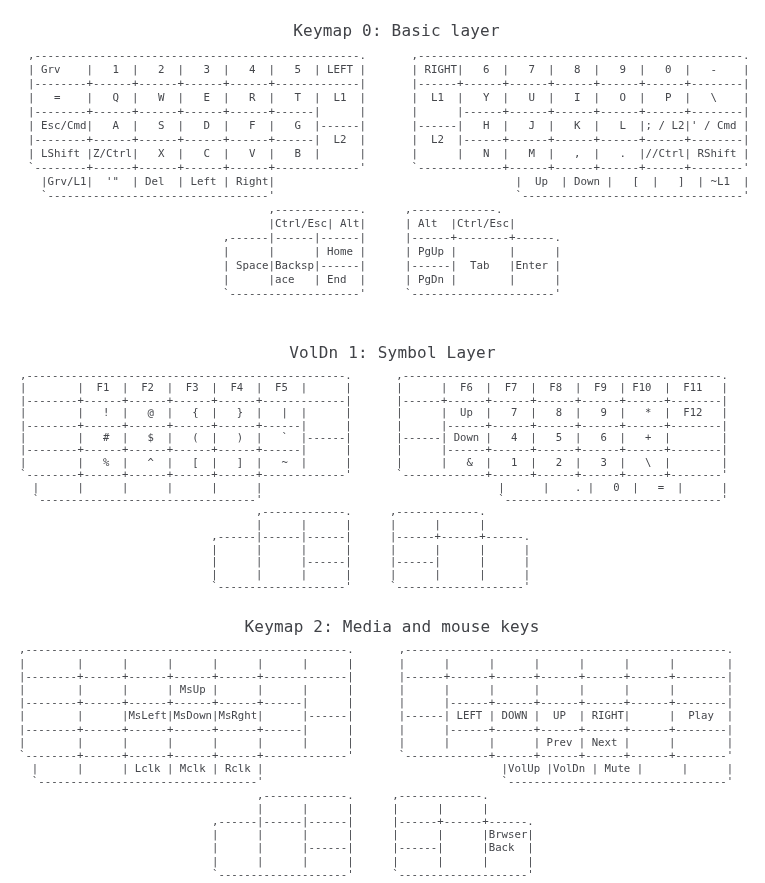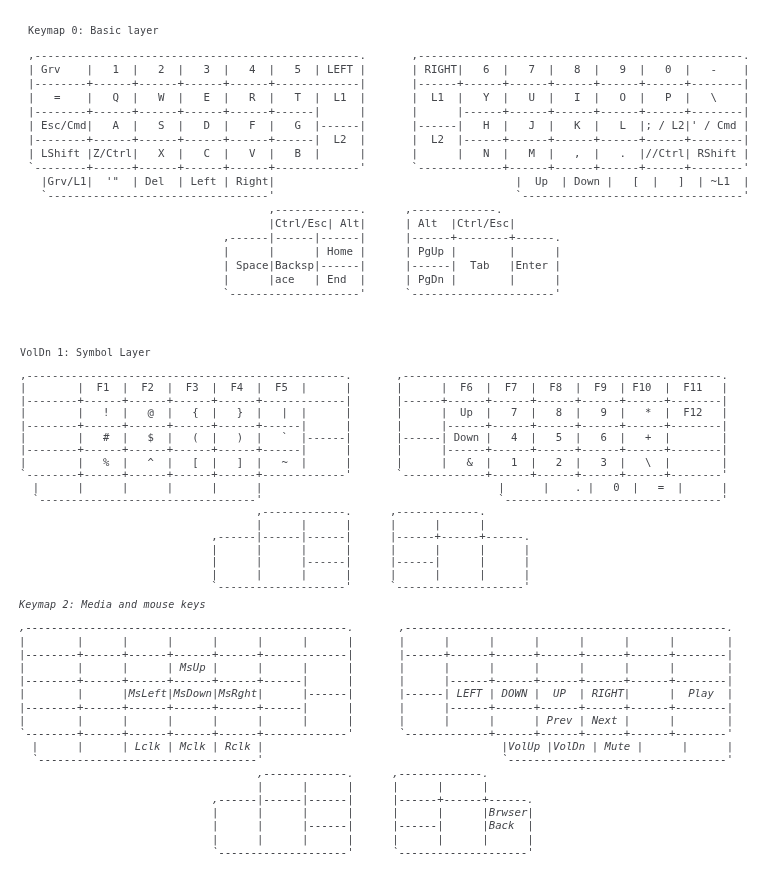--- a/index.html
+++ b/index.html
@@ -6,34 +6,35 @@
   html, body { background: #ffffff; }
   body {
     width: 765px;
     height: 883px;
     overflow: hidden;
     font-family: "DejaVu Sans Mono", "Liberation Mono", monospace;
     color: #404247;
     padding: 24px 0 0 28px;
   }
   .km-title {
-    font-size: 10px;
+    font-size: 16px;
     line-height: 14px;
     white-space: pre;
     letter-spacing: 0.2px;
+    text-align: center;
   }
   .km-art {
     font-family: inherit;
     white-space: pre;
     color: #45474c;
   }
   .km0 .km-art { font-size: 10.8px; line-height: 14px;   margin-top: 11px; }
   .km1 { margin-left: -8px; margin-top: 45px; }
   .km1 .km-art { font-size: 10.6px; line-height: 12.4px; margin-top: 9px; }
-  .km2 { margin-left: -9px; margin-top: 6px; font-style: italic; }
+  .km2 { margin-left: -9px; margin-top: 28px; }
   .km2 .km-art { font-size: 10.7px; line-height: 13.2px; margin-top: 9px; }
 </style>
 </head>
 <body>
 
 <div class="page">
 
   <section class="km km0">
     <div class="km-title">Keymap 0: Basic layer</div>
     <pre class="km-art">,--------------------------------------------------.       ,--------------------------------------------------.

